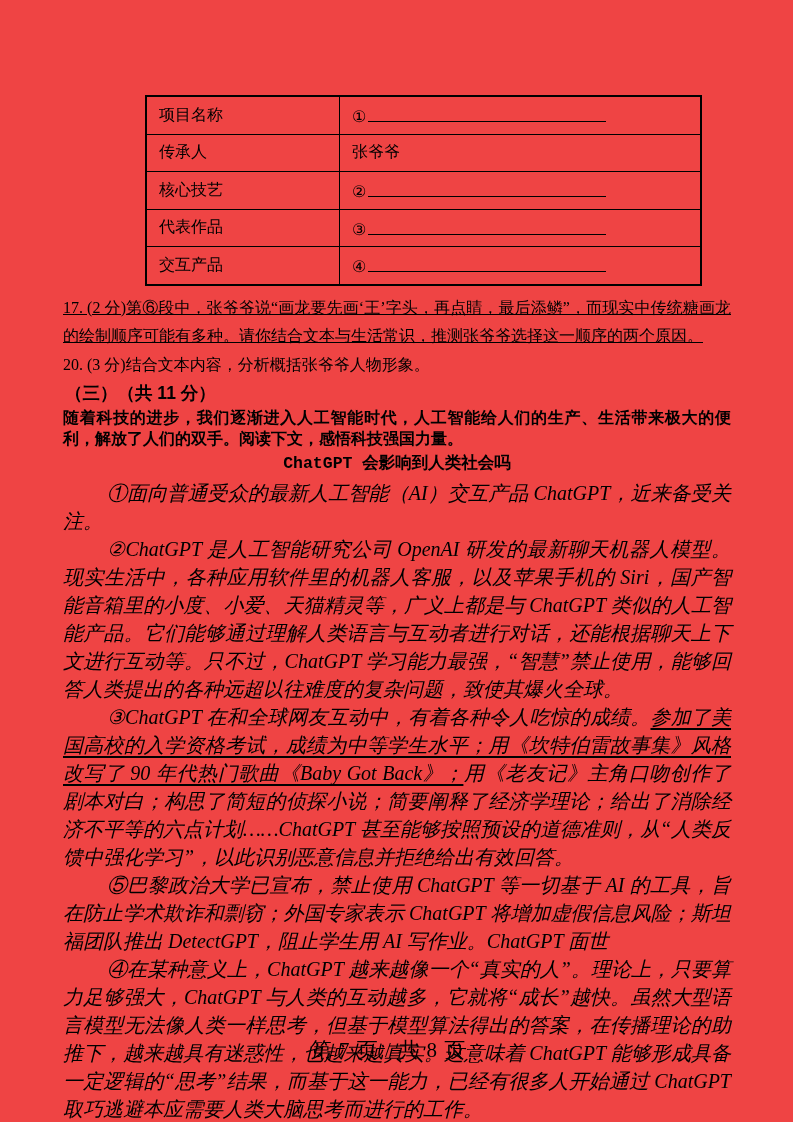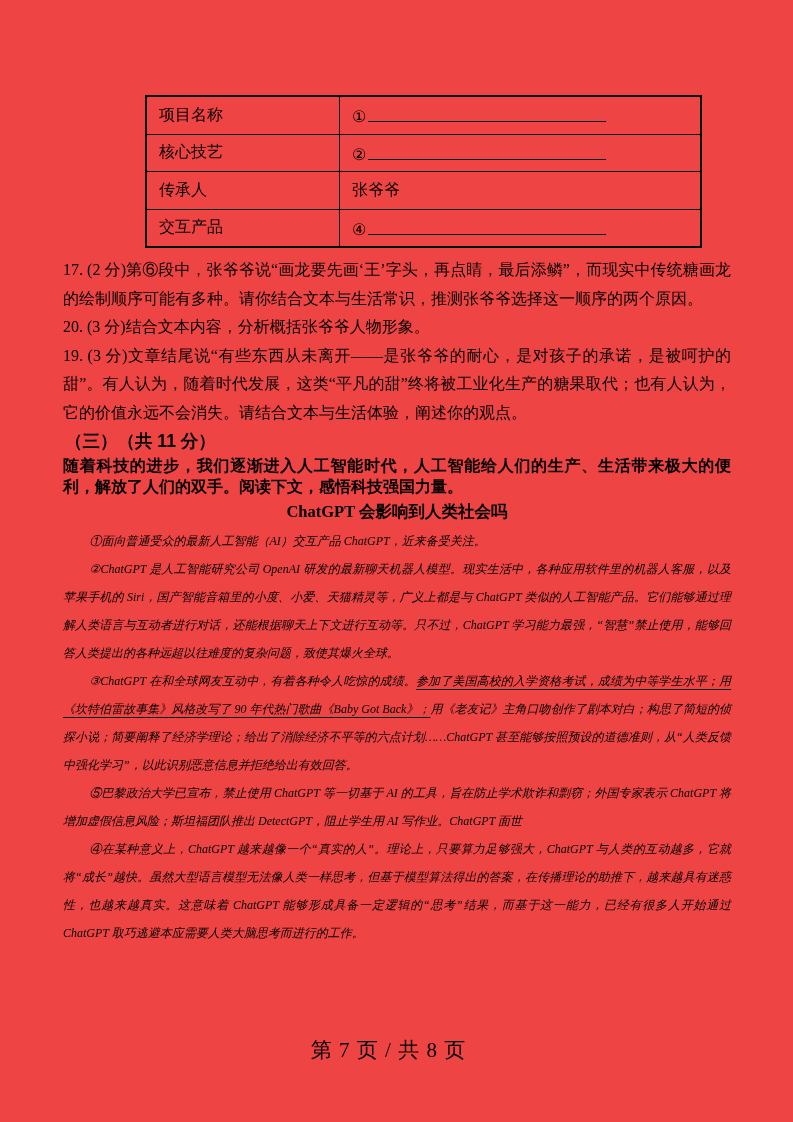--- a/index.html
+++ b/index.html
@@ -39,48 +39,48 @@
     margin-left:2px;
   }
 
   
   .q{
     font-size:16px;
     line-height:28.5px;
     text-align:justify;
     margin:0;
   }
-  .q-first{margin-top:8px;}
+  .q-first{margin-top:8px;text-decoration:underline;}
 
   .sec-header{
     font-family:"Liberation Sans","DejaVu Sans",sans-serif;
     font-weight:bold;
     font-size:17.5px;
     line-height:27px;
     margin:1px 0 0 2px;
   }
   .intro{
     font-size:16px;
     line-height:21px;
     text-align:justify;
     margin:0;
     font-weight:bold;
   }
 
   
   .art-title{
     text-align:center;
     font-weight:bold;
-    font-family:Liberation Serif, serif;
+    font-family:Liberation Mono, monospace;
     font-size:16.5px;
     line-height:30px;
     margin:0;
   }
   .art-p{
-    font-size:12px;
+    font-size:20px;
     line-height:28px;
     text-indent:2.2em;
     text-align:justify;
     margin:0;
     font-style:italic;
     font-family:"Liberation Serif","DejaVu Serif",serif;
   }
   .u{
     text-decoration:underline;
     text-underline-offset:4px;
@@ -101,37 +101,40 @@
 <div class="page">
   <div class="content">
 
     <table class="info-table">
       <tbody>
         <tr>
           <td class="label-cell">项目名称</td>
           <td class="value-cell"><span>①</span><span class="blank"></span></td>
         </tr>
         <tr>
+          <td class="label-cell">传承人</td>
+          <td class="value-cell"><span>张爷爷</span></td>
+        </tr>
+        <tr>
           <td class="label-cell">核心技艺</td>
           <td class="value-cell"><span>②</span><span class="blank"></span></td>
         </tr>
         <tr>
-          <td class="label-cell">传承人</td>
-          <td class="value-cell"><span>张爷爷</span></td>
+          <td class="label-cell">代表作品</td>
+          <td class="value-cell"><span>③</span><span class="blank"></span></td>
         </tr>
         <tr>
           <td class="label-cell">交互产品</td>
           <td class="value-cell"><span>④</span><span class="blank"></span></td>
         </tr>
       </tbody>
     </table>
 
     <p class="q q-first">17. (2 分)第⑥段中，张爷爷说“画龙要先画‘王’字头，再点睛，最后添鳞”，而现实中传统糖画龙的绘制顺序可能有多种。请你结合文本与生活常识，推测张爷爷选择这一顺序的两个原因。</p>
     <p class="q">20. (3 分)结合文本内容，分析概括张爷爷人物形象。</p>
-    <p class="q">19. (3 分)文章结尾说“有些东西从未离开——是张爷爷的耐心，是对孩子的承诺，是被呵护的甜”。有人认为，随着时代发展，这类“平凡的甜”终将被工业化生产的糖果取代；也有人认为，它的价值永远不会消失。请结合文本与生活体验，阐述你的观点。</p>
 
     <p class="sec-header">（三）（共 11 分）</p>
     <p class="intro">随着科技的进步，我们逐渐进入人工智能时代，人工智能给人们的生产、生活带来极大的便利，解放了人们的双手。阅读下文，感悟科技强国力量。</p>
 
     <p class="art-title">ChatGPT 会影响到人类社会吗</p>
 
     <p class="art-p">①面向普通受众的最新人工智能（AI）交互产品 ChatGPT，近来备受关注。</p>
     <p class="art-p">②ChatGPT 是人工智能研究公司 OpenAI 研发的最新聊天机器人模型。现实生活中，各种应用软件里的机器人客服，以及苹果手机的 Siri，国产智能音箱里的小度、小爱、天猫精灵等，广义上都是与 ChatGPT 类似的人工智能产品。它们能够通过理解人类语言与互动者进行对话，还能根据聊天上下文进行互动等。只不过，ChatGPT 学习能力最强，“智慧”禁止使用，能够回答人类提出的各种远超以往难度的复杂问题，致使其爆火全球。</p>
     <p class="art-p"><span>③ChatGPT 在和全球网友互动中，有着各种令人吃惊的成绩。</span><span class="u">参加了美国高校的入学资格考试，成绩为中等学生水平；用《坎特伯雷故事集》风格改写了 90 年代热门歌曲《Baby Got Back》；</span><span>用《老友记》主角口吻创作了剧本对白；构思了简短的侦探小说；简要阐释了经济学理论；给出了消除经济不平等的六点计划……ChatGPT 甚至能够按照预设的道德准则，从“人类反馈中强化学习”，以此识别恶意信息并拒绝给出有效回答。</span></p>
     <p class="art-p">⑤巴黎政治大学已宣布，禁止使用 ChatGPT 等一切基于 AI 的工具，旨在防止学术欺诈和剽窃；外国专家表示 ChatGPT 将增加虚假信息风险；斯坦福团队推出 DetectGPT，阻止学生用 AI 写作业。ChatGPT 面世</p>

